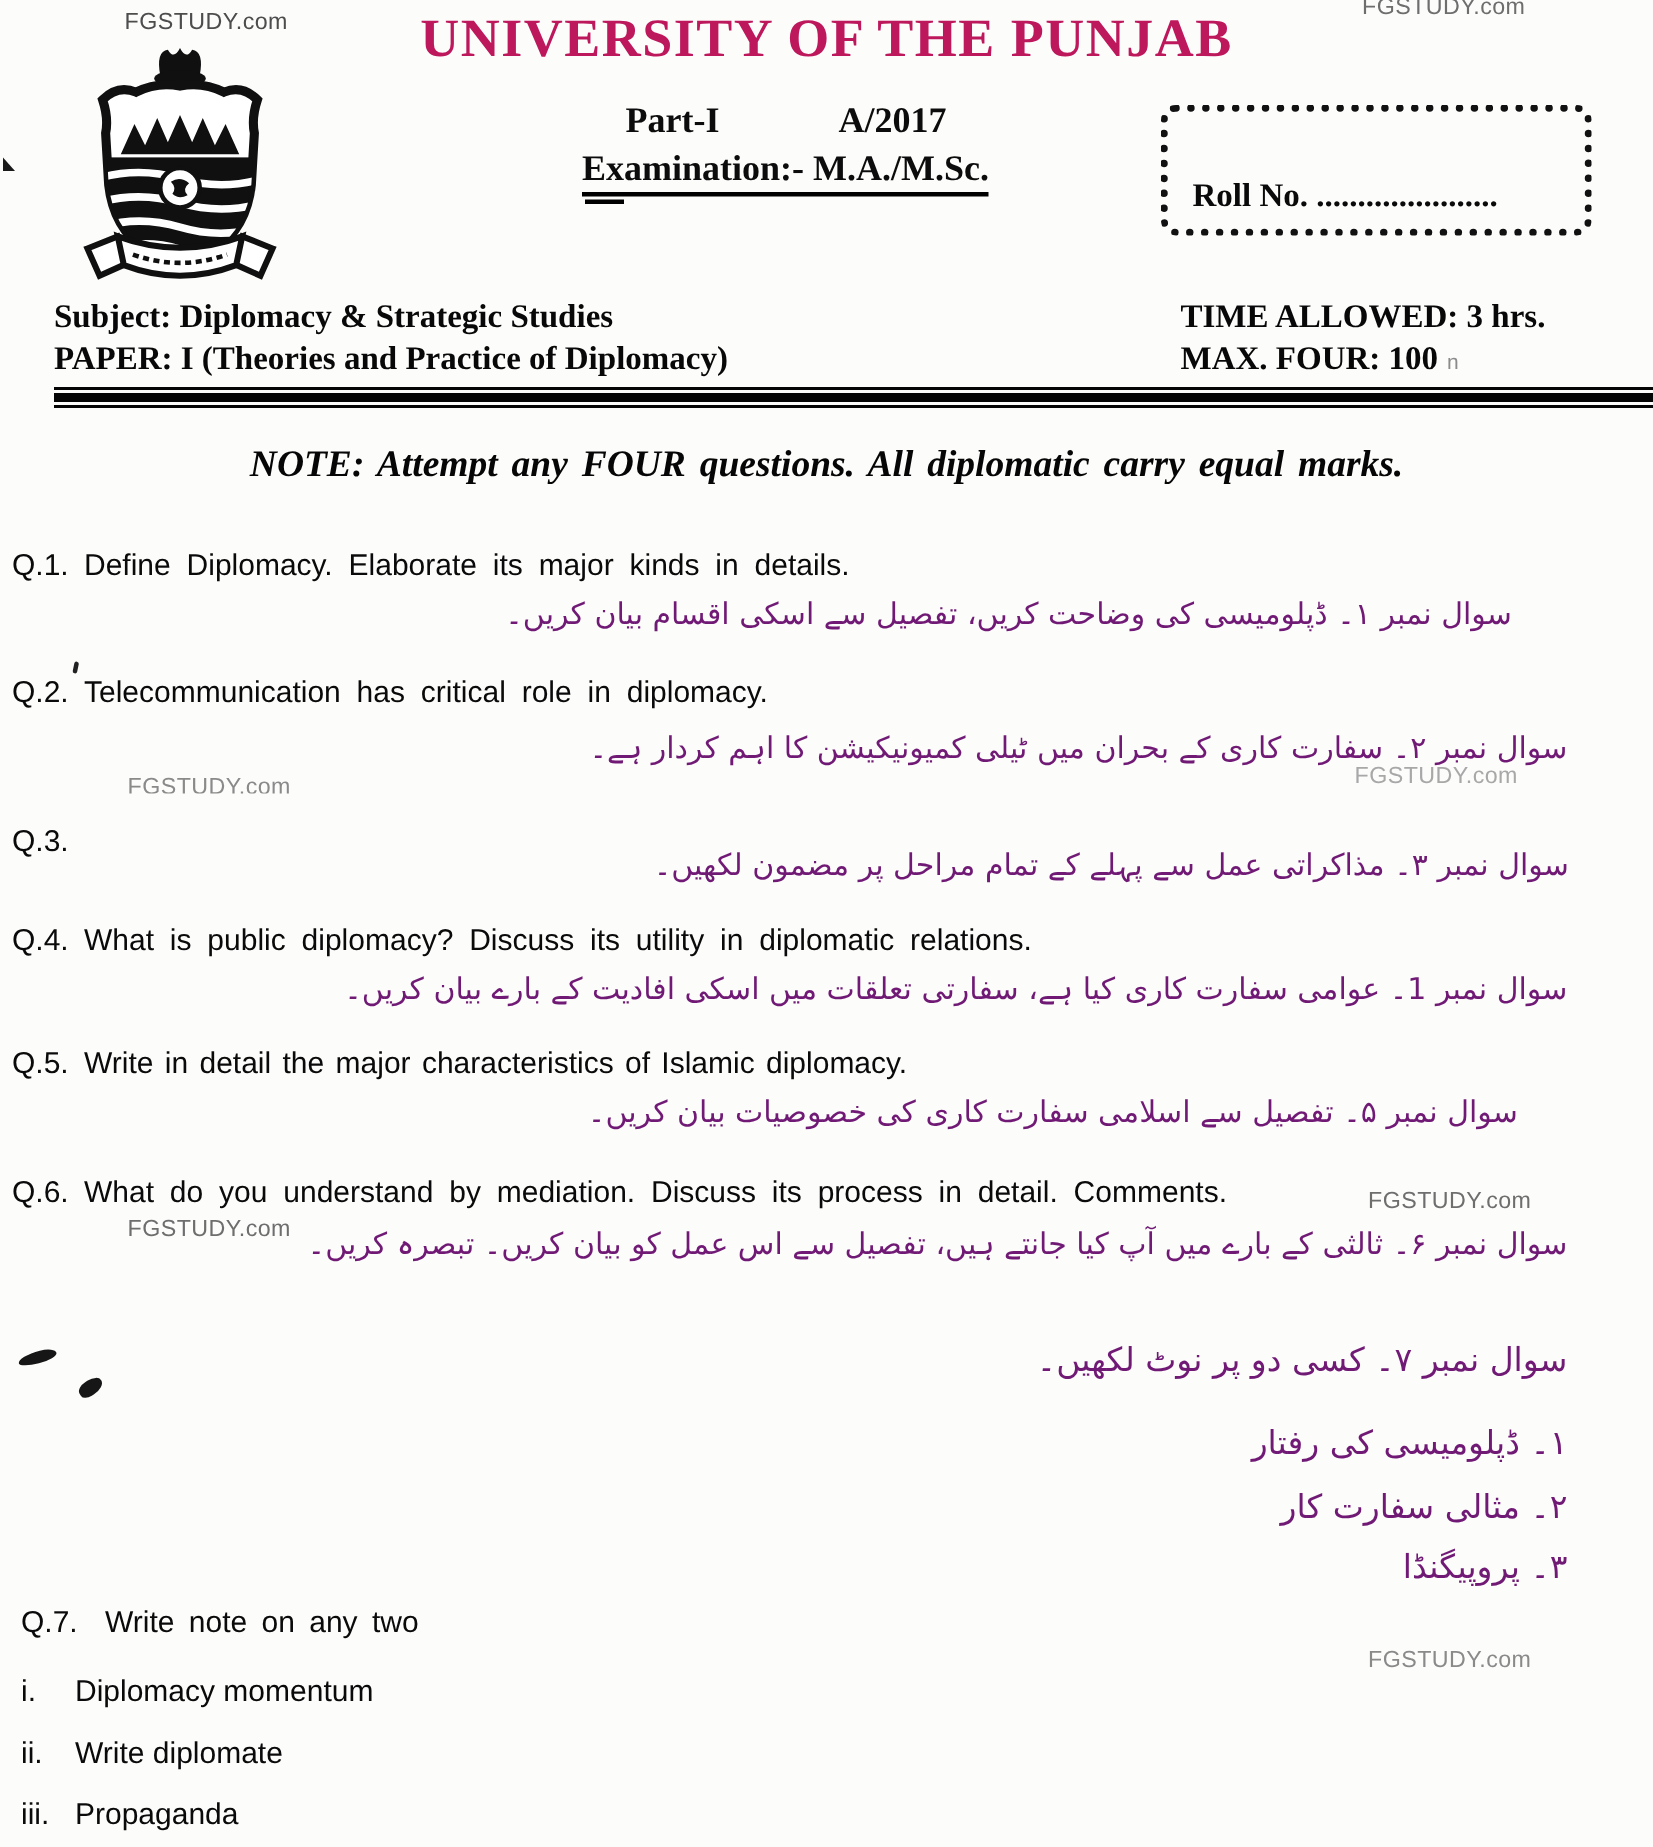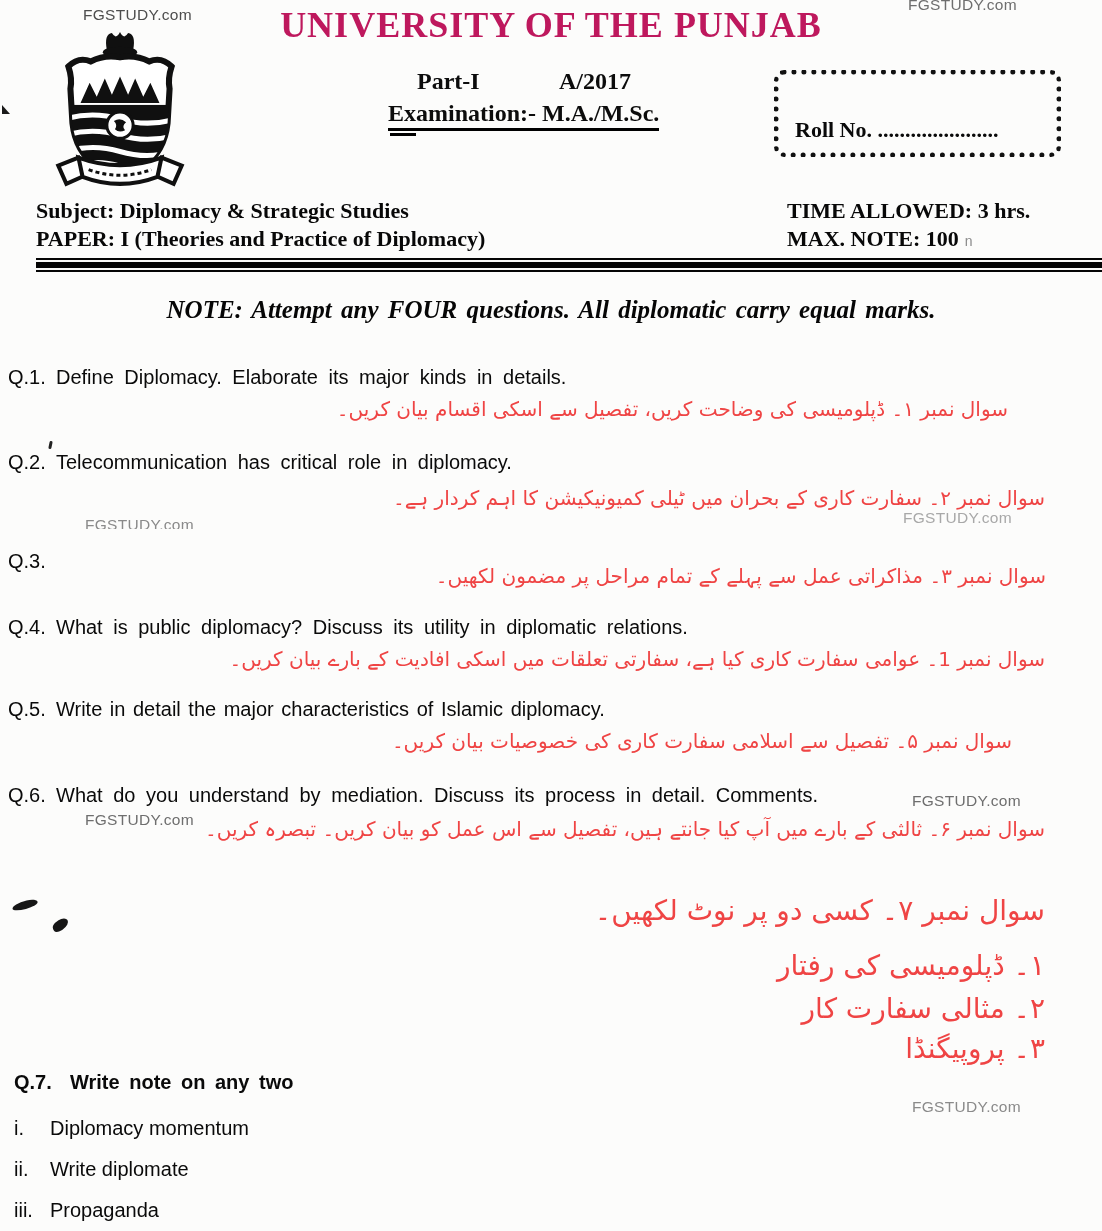--- a/index.html
+++ b/index.html
@@ -55,30 +55,30 @@
     left:0;top:296px;width:1102px;text-align:center;
     font:italic bold 25px "Liberation Serif",serif;word-spacing:3px;color:#060606;
   }
   
   .q-row{
     position:absolute;left:8px;display:flex;
     font:20px "Liberation Sans",sans-serif;word-spacing:5px;color:#0a0a0a;
     white-space:nowrap;z-index:2;
   }
   .q-num{width:48px;flex-shrink:0;word-spacing:0;}
-  .q-bold{font-weight:bold;}
+  .q-bold{font-weight:normal;}
   .q-bold .q-num{width:56px;}
   .sub-item{position:absolute;left:14px;display:flex;font:20px "Liberation Sans",sans-serif;color:#0a0a0a;}
   .sub-roman{width:36px;flex-shrink:0;}
   
   .urdu{
     position:absolute;direction:rtl;white-space:nowrap;
-    font:20px "DejaVu Sans",sans-serif;color:#ef4444;z-index:1;
-  }
-  .urdu-lg{font-size:28px;}
+    font:20px "DejaVu Sans",sans-serif;color:#701a75;z-index:1;
+  }
+  .urdu-lg{font-size:22px;}
   
   .ink1{left:12px;top:901px;width:26px;height:8px;background:#161616;
         border-radius:60% 40% 50% 50%/60% 50% 50% 40%;transform:rotate(-14deg);}
   .ink2{left:52px;top:920px;width:17px;height:10px;background:#161616;
         border-radius:50% 50% 60% 40%;transform:rotate(-32deg);}
   .tri-mark{left:2px;top:105px;width:0;height:0;
         border-bottom:9px solid #1a1a1a;border-right:8px solid transparent;}
   .apos-mark{left:49px;top:441px;width:3px;height:8px;background:#222;
         border-radius:2px;transform:rotate(12deg);}
 </style>
@@ -137,21 +137,21 @@
 <div class="abs exam-frag"></div>
 
 <div class="abs roll-box">
   <span class="roll-label">Roll No. ......................</span>
 </div>
 
 <div class="abs subj-block" style="left:36px;top:198px">Subject: Diplomacy &amp; Strategic Studies</div>
 <div class="abs subj-block" style="left:36px;top:226px">PAPER: I (Theories and Practice of Diplomacy)</div>
 <div class="abs subj-block" style="left:787px;top:198px">TIME ALLOWED: 3 hrs.</div>
 <div class="abs subj-block" style="left:787px;top:226px">
-  <span>MAX. NOTE: 100</span><span class="marks-suffix">n</span>
+  <span>MAX. FOUR: 100</span><span class="marks-suffix">n</span>
 </div>
 
 <div class="abs rule">
   <div class="r1"></div>
     <div class="r2"></div>
     <div class="r3"></div>
 </div>
 
 <div class="abs note-line">NOTE: Attempt any FOUR questions. All diplomatic carry equal marks.</div>
 

